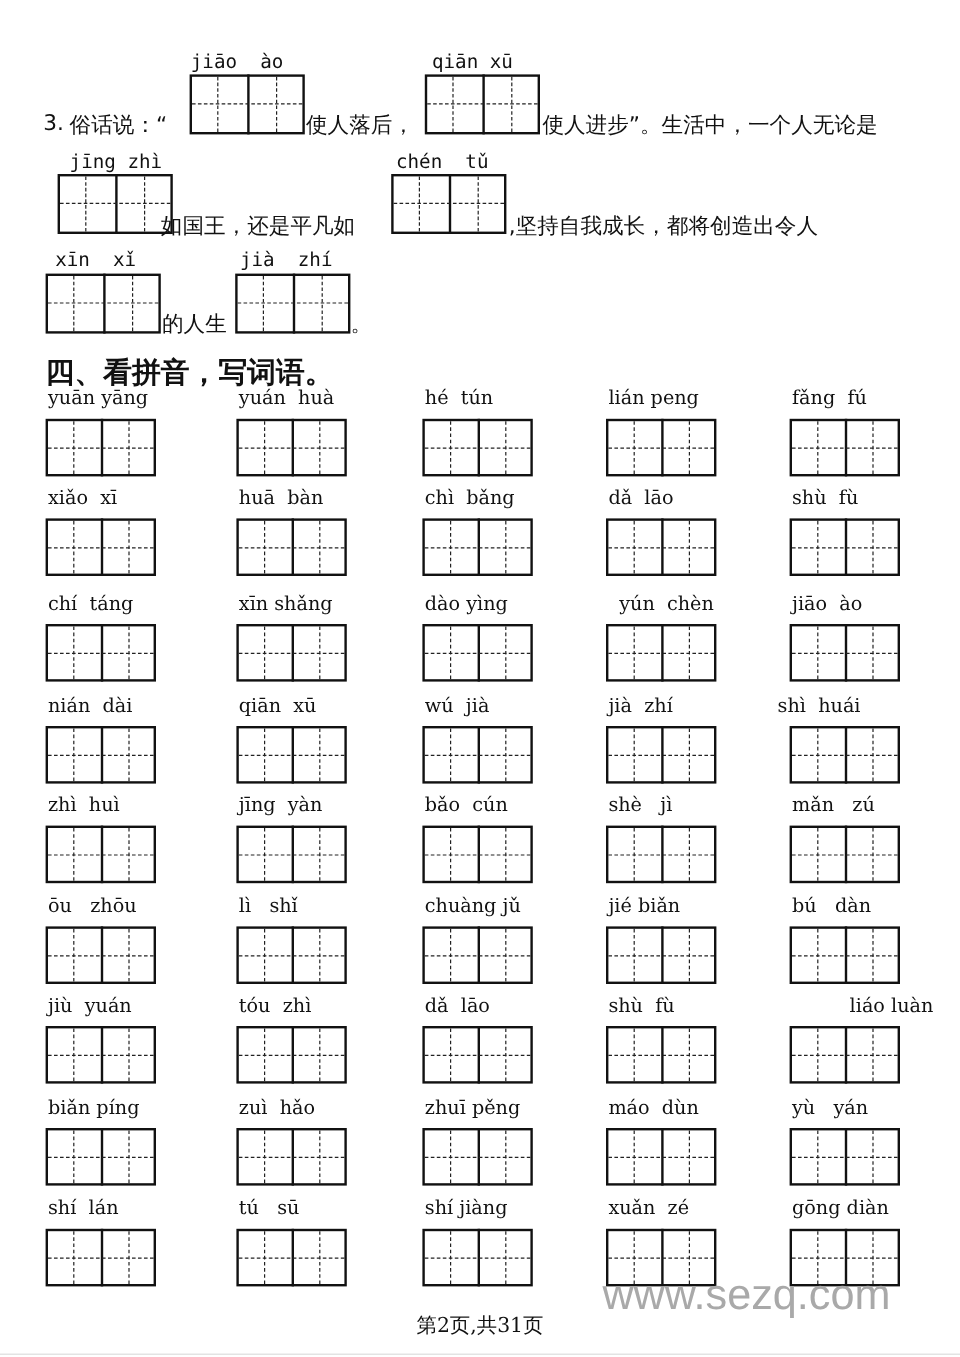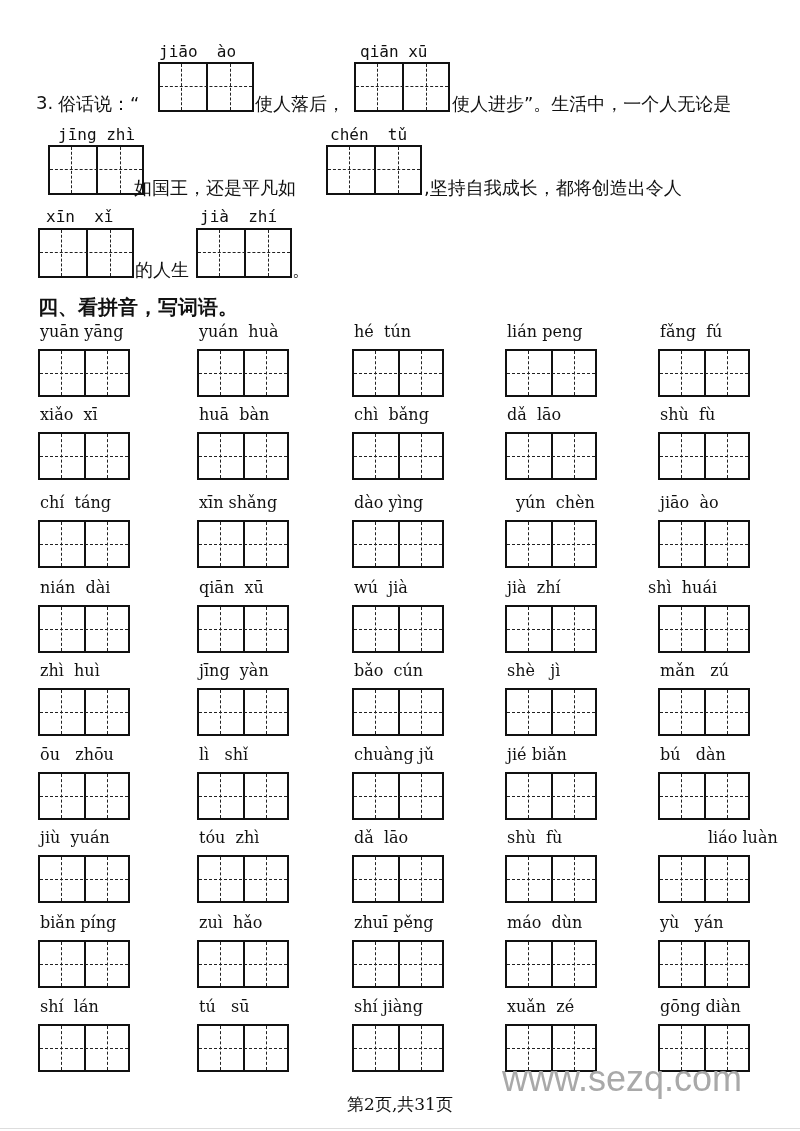--- a/index.html
+++ b/index.html
@@ -9,21 +9,21 @@
     position: absolute; width: 92px; height: 48px; box-sizing: border-box;
     border: 2px solid #111; background: #fff;
   }
   .box .mid { position: absolute; left: 44px; top: -2px; bottom: -2px; width: 0; border-left: 2px solid #111; }
   .box .h { position: absolute; left: 0; right: 0; top: 22px; border-top: 1.5px dashed #222; }
   .box .v1 { position: absolute; top: 0; bottom: 0; left: 21px; border-left: 1.5px dashed #222; }
   .box .v2 { position: absolute; top: 0; bottom: 0; left: 67px; border-left: 1.5px dashed #222; }
   .py { position: absolute; font-family: "DejaVu Serif", serif; font-size: 16px; white-space: pre; letter-spacing: 0px; }
   .pyS { position: absolute; font-family: "DejaVu Sans Mono", monospace; font-size: 16px; white-space: pre; }
   .cn { position: absolute; font-family: "DejaVu Sans", sans-serif; font-size: 18px; white-space: nowrap; }
-  .heading { position: absolute; font-family: "DejaVu Sans", sans-serif; font-weight: bold; font-size: 20px; }
+  .heading { position: absolute; font-family: "DejaVu Sans", sans-serif; font-weight: bold; font-size: 24px; }
   .footer { position: absolute; left: 0; right: 0; top: 1093px; text-align: center; font-size: 17px; font-family: "DejaVu Serif", serif; }
   .watermark { position: absolute; left: 502px; top: 1058px; font-family: "Liberation Sans", sans-serif; font-size: 36px; color: #a9a9a9; letter-spacing: 0px; }
   .bottomline { position: absolute; left: 0; right: 0; top: 1128px; border-top: 1px solid #ddd; }
 </style>
 </head>
 <body>
 
 <div>
 
   <span class="pyS" style="left:159px;top:42px;">jiāo  ào</span>

